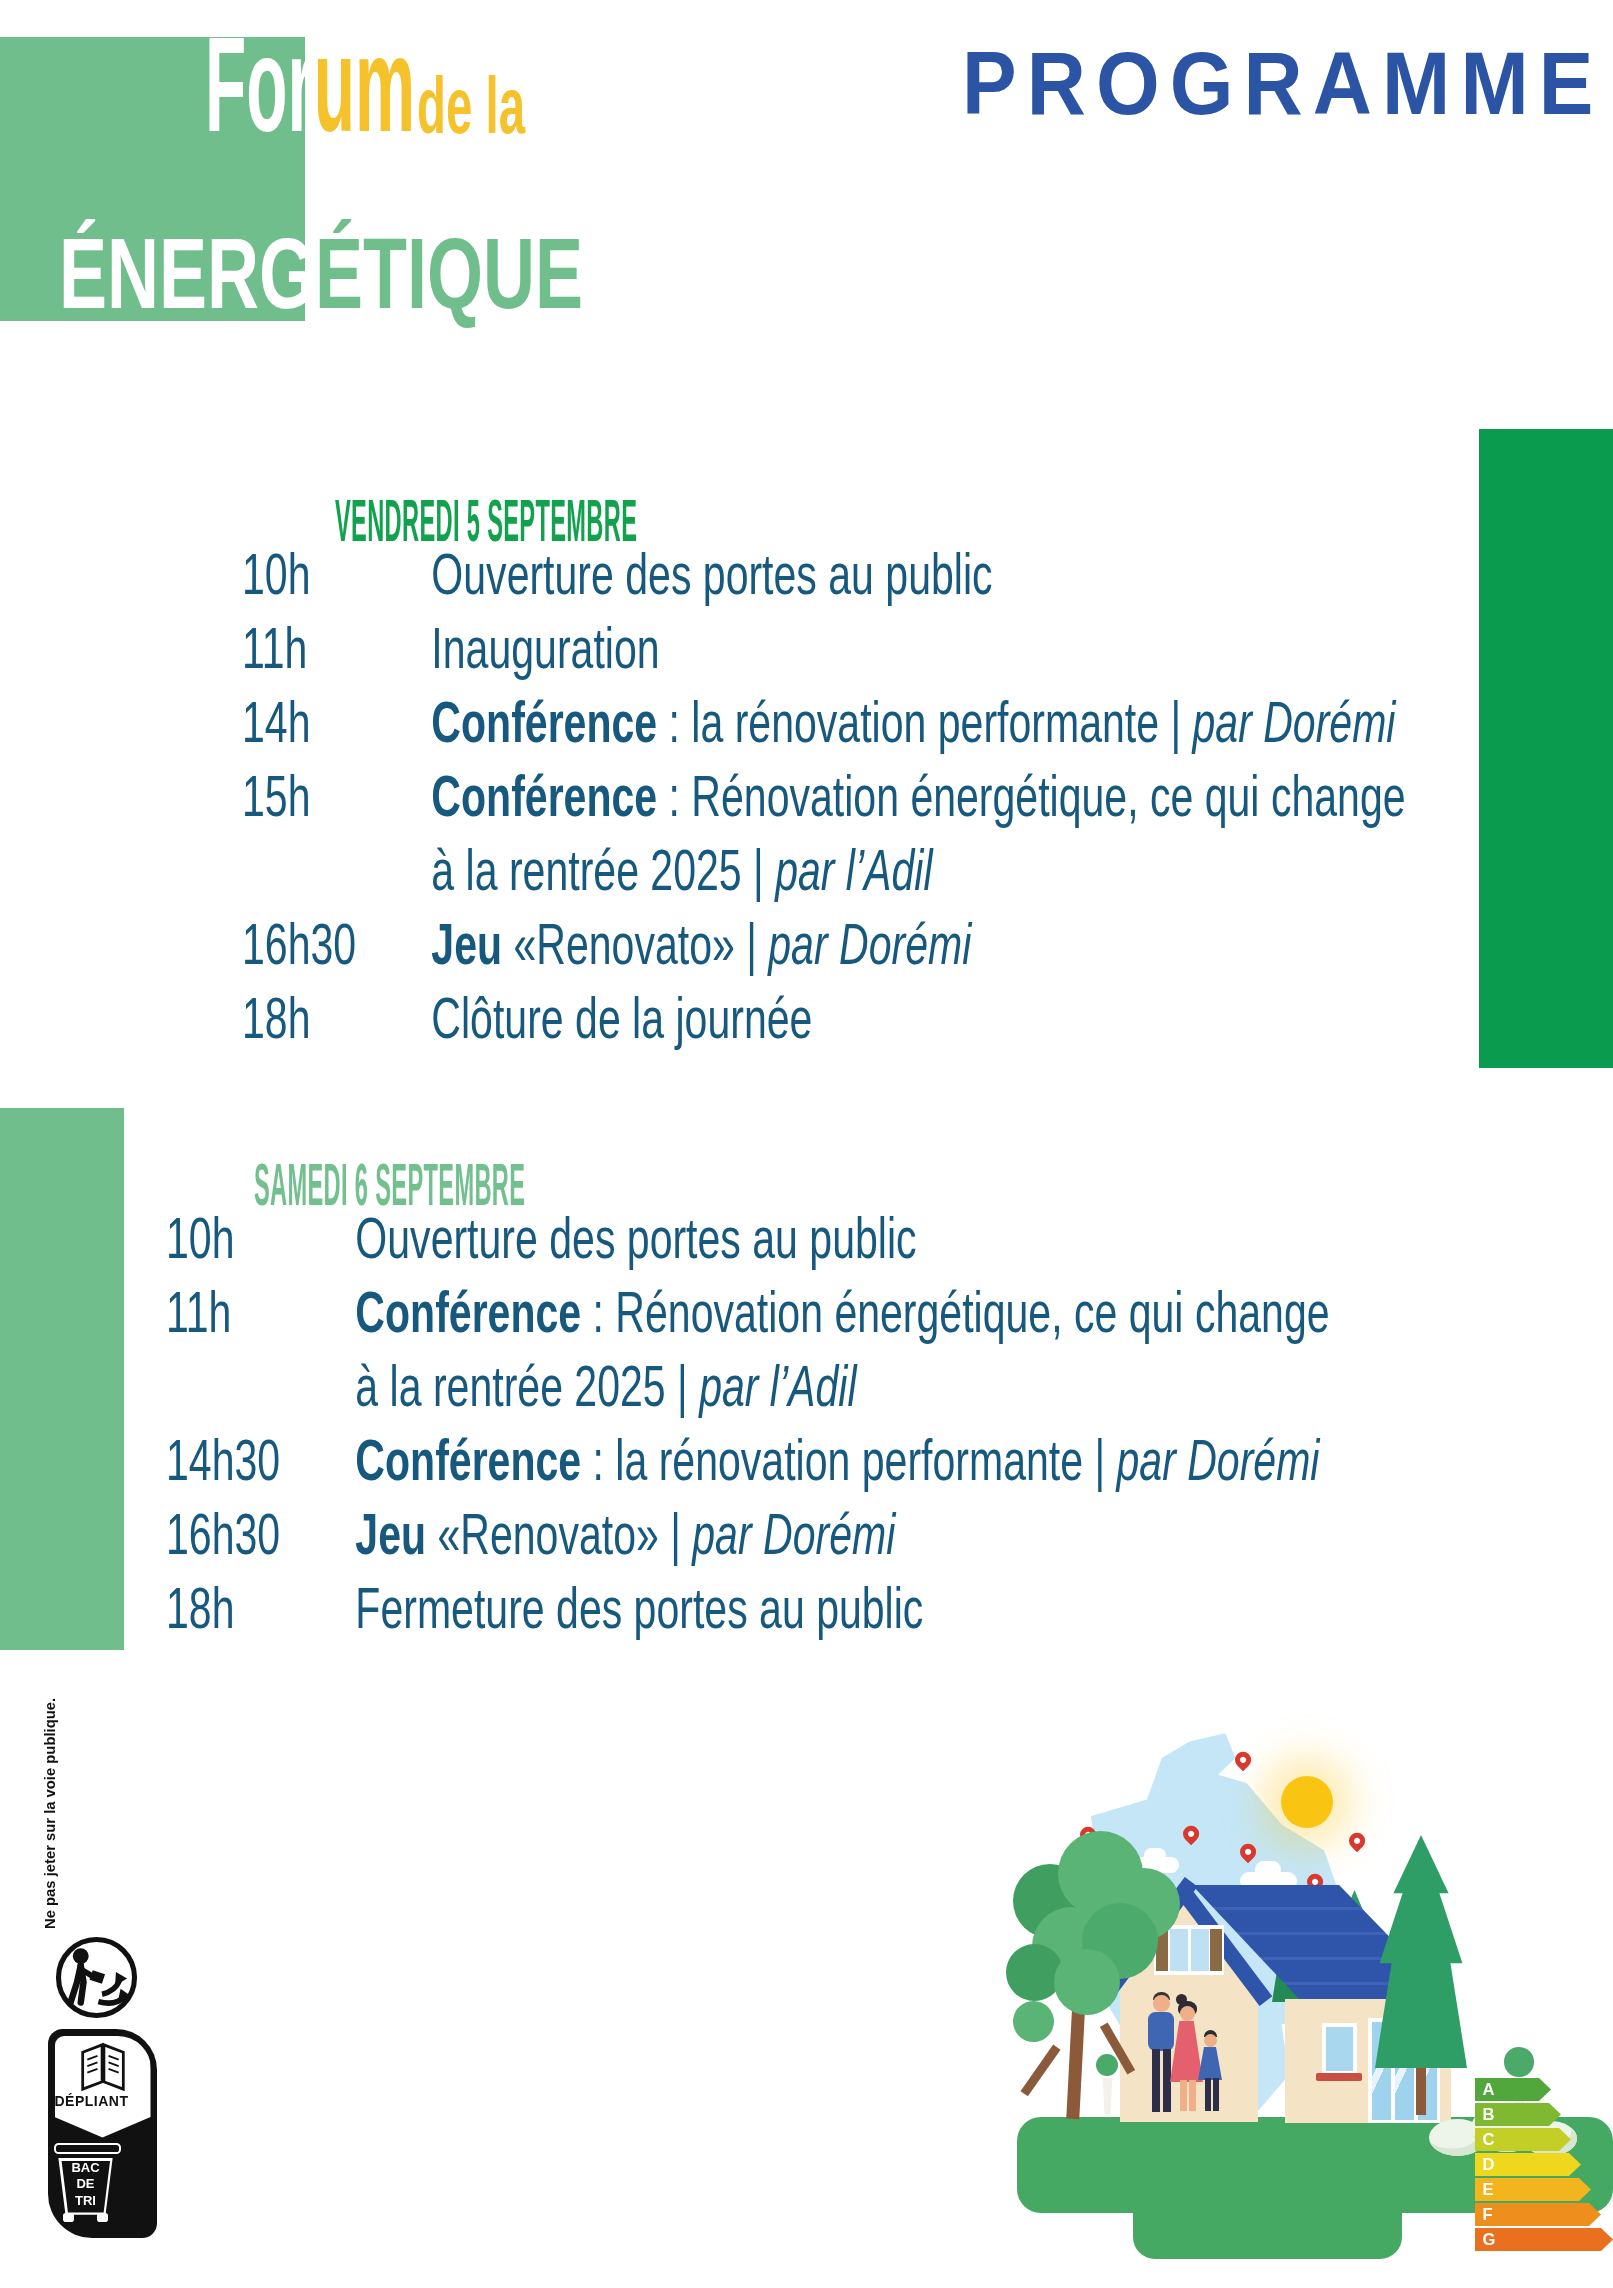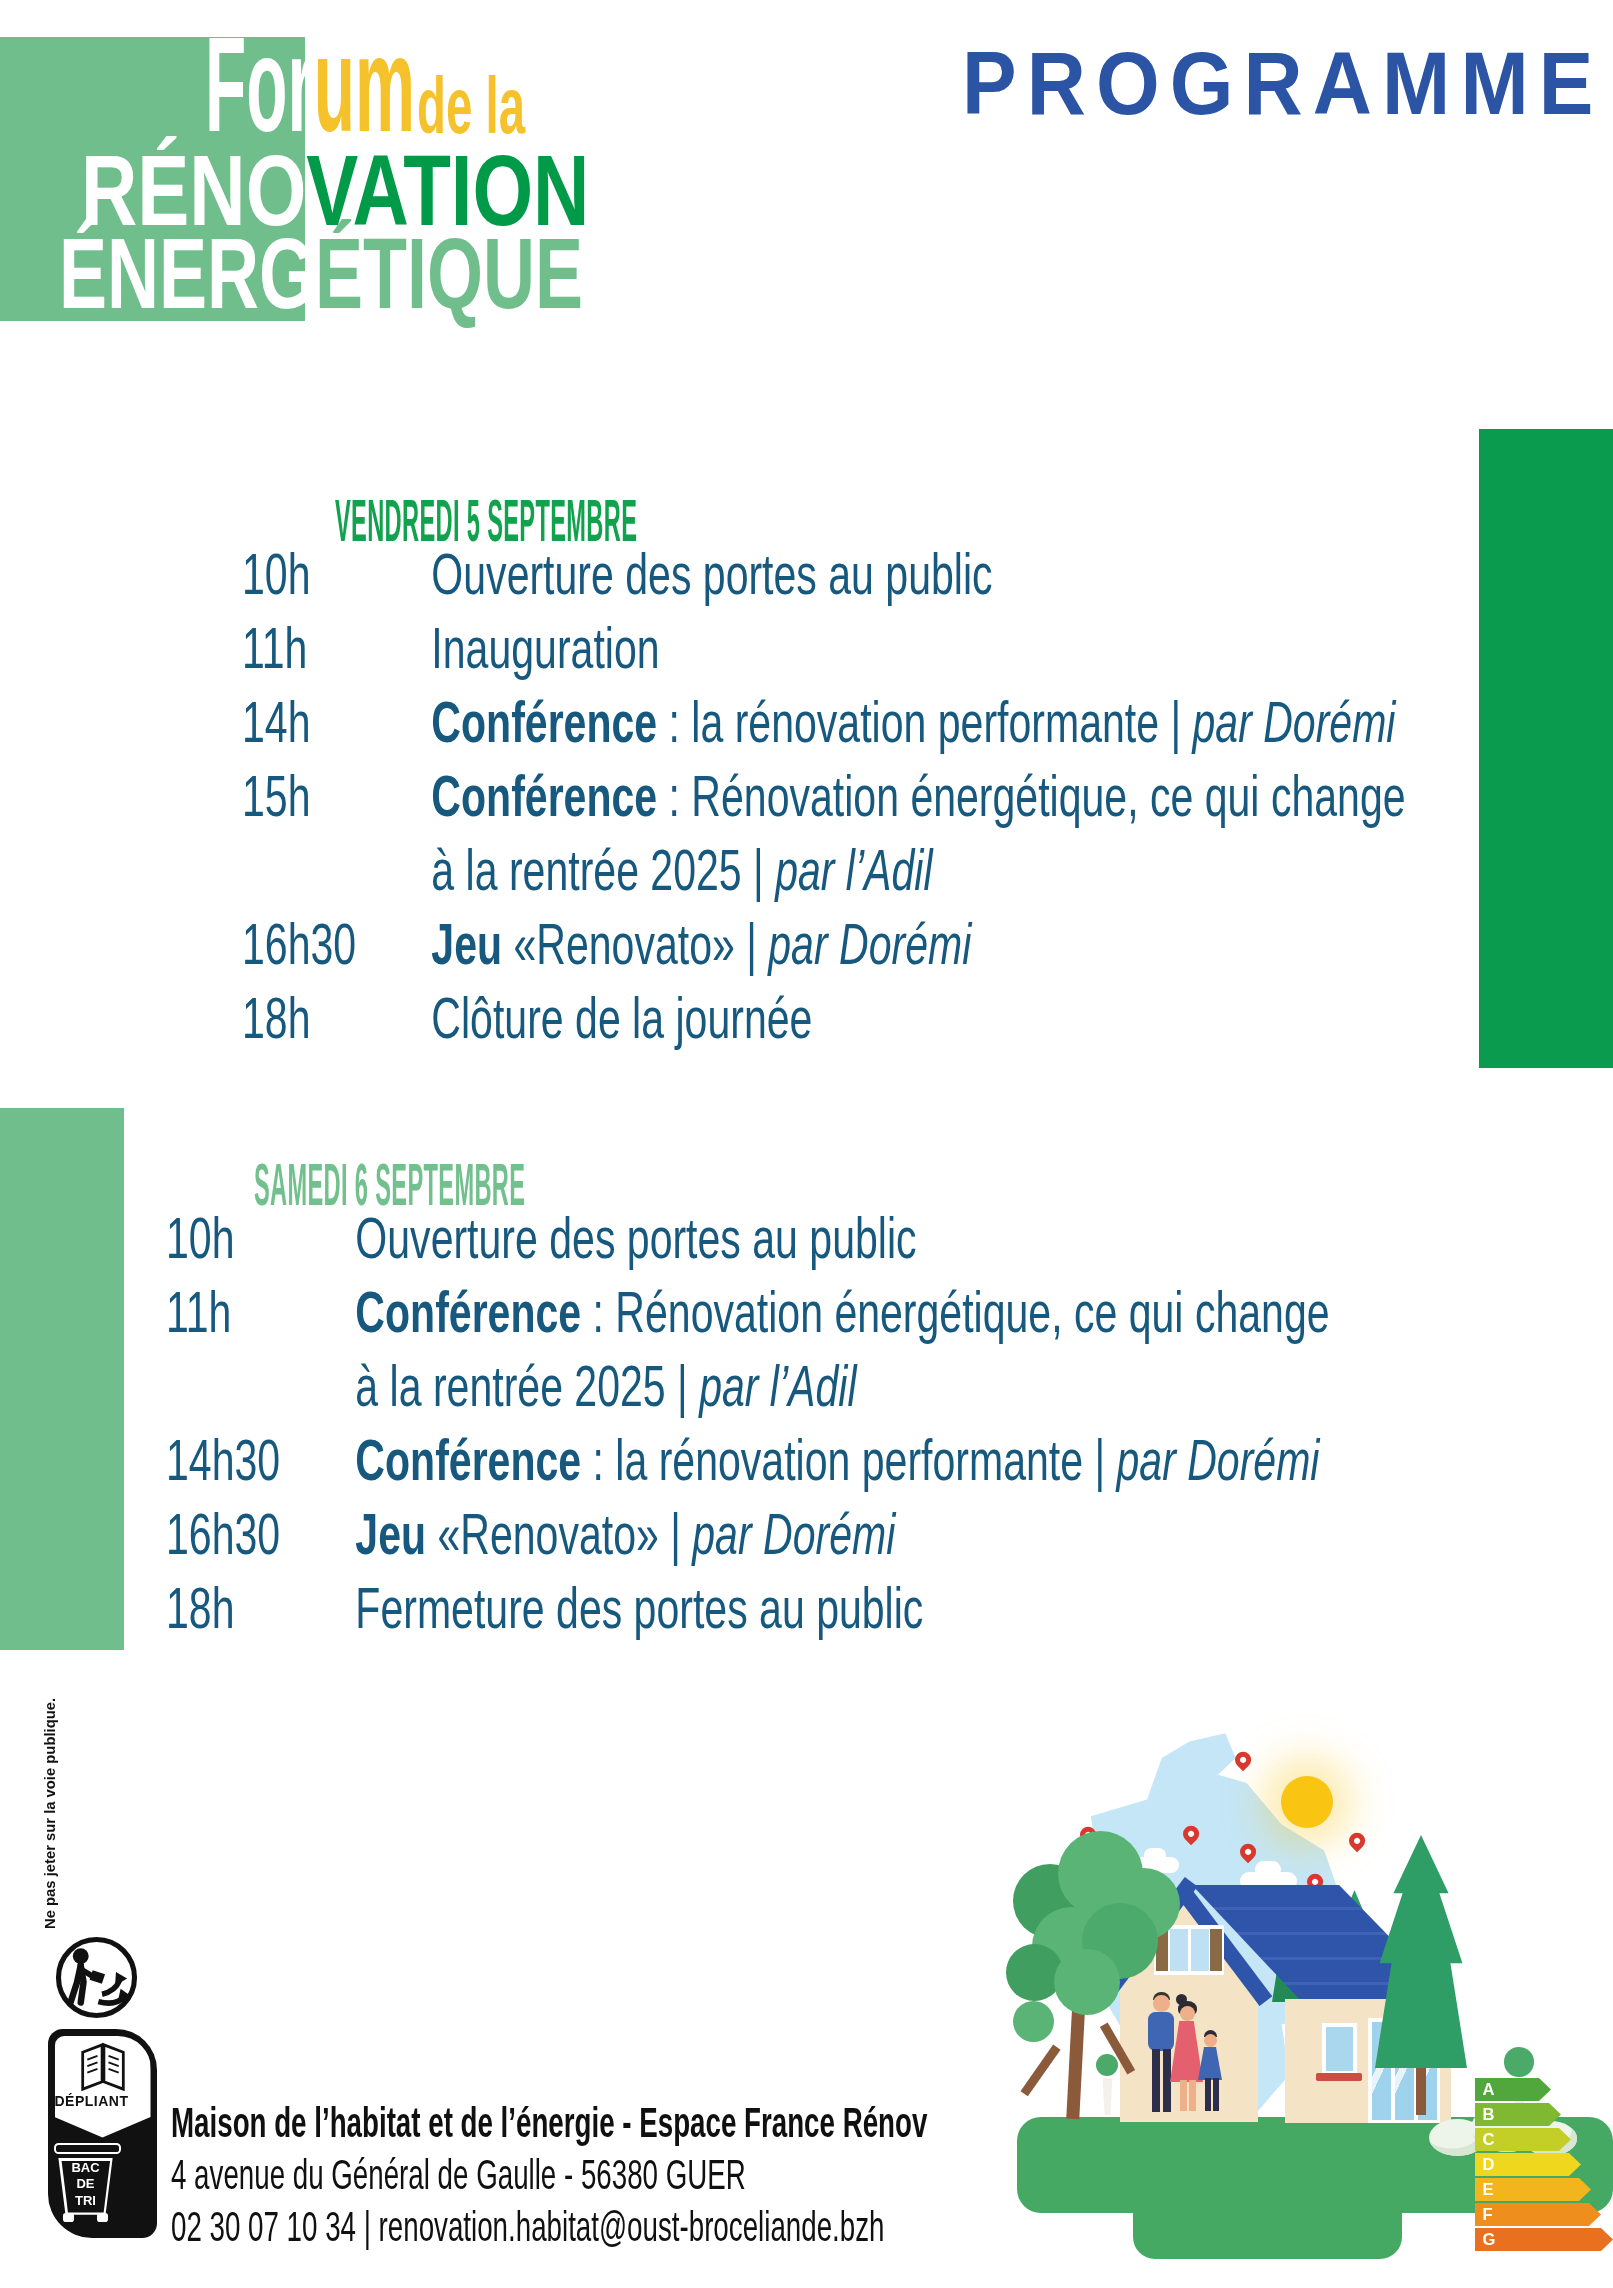--- a/index.html
+++ b/index.html
@@ -113,23 +113,20 @@
 
 <div class="page">
 
   <div class="abs logo-block"></div>
   <div class="abs logo-l1">
     <span class="cx"><span class="wht">For</span><span class="ylw">um</span></span>
   </div>
   <div class="abs logo-l1b">
     <span class="cx ylw">de la</span>
   </div>
-  <div class="abs logo-l2">
-    <span class="cx"><span class="wht">RÉNO</span><span class="gdk">VATION</span></span>
-  </div>
   <div class="abs logo-l3">
     <span class="cx"><span class="wht">ÉNERG</span><span class="glt">ÉTIQUE</span></span>
   </div>
 
   <div class="abs programme">
     <span class="cx">PROGRAMME</span>
   </div>
 
   <div class="abs bar-right"></div>
   <div class="abs bar-left"></div>
@@ -191,25 +188,20 @@
       <div class="bin-txt">
         <div>BAC</div>
         <div>DE</div>
         <div>TRI</div>
       </div>
       <div class="wheel" style="left:7.4px;"></div>
       <div class="wheel" style="left:41px;"></div>
     </div>
   </div>
 
-  <div class="abs contact">
-    <div class="cl b">Maison de l’habitat et de l’énergie - Espace France Rénov</div>
-    <div class="cl">4 avenue du Général de Gaulle - 56380 GUER</div>
-    <div class="cl">02 30 07 10 34 | renovation.habitat@oust-broceliande.bzh</div>
-  </div>
 
   <div>
 
     <svg class="abs" style="left:1041px;top:1733px;" width="354" height="417" viewBox="0 0 384 452">
       <path fill="#C4E6F7" d="M161 9 L200 0 L211 27 L192 45 L223 54 L261 99 L307 127 L323 172 L300 199 L315 235 L284 262 L292 307 L261 316 L269 371 L230 416 L169 425 L115 452 L92 398 L107 353 L69 289 L15 262 L0 217 L38 199 L23 163 L61 136 L54 90 L115 72 L131 27 Z"></path>
     </svg>
 
     <div class="abs sun"></div>
 
     <div class="abs cloud" style="left:1133px;top:1857px;width:46px;height:15.7px;"></div>

